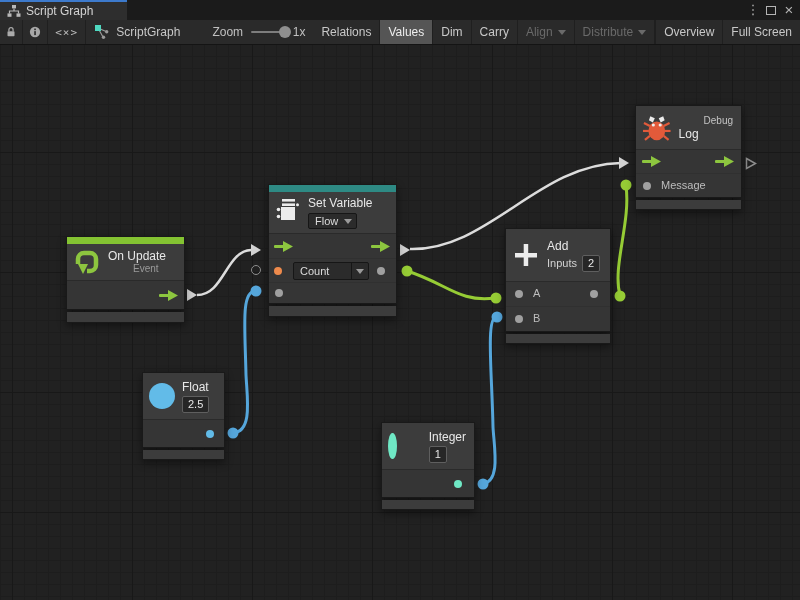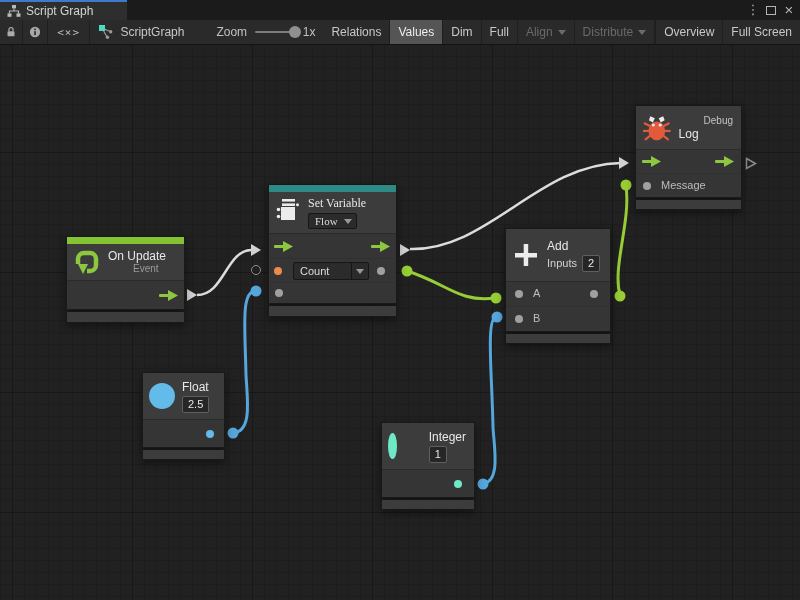--- a/index.html
+++ b/index.html
@@ -126,21 +126,21 @@
   <div class="tb-btn">
     <span>Relations</span>
   </div>
   <div class="tb-btn active">
     <span>Values</span>
   </div>
   <div class="tb-btn">
     <span>Dim</span>
   </div>
   <div class="tb-btn">
-    <span>Full</span>
+    <span>Carry</span>
   </div>
   <div class="tb-btn disabled">
     <span>Align</span>
     <span class="caret"></span>
   </div>
   <div class="tb-btn disabled">
     <span>Distribute</span>
     <span class="caret"></span>
   </div>
   <div class="tb-spacer"></div>
@@ -200,21 +200,21 @@
           <polygon points="9,0 19,5.5 9,11" fill="#8dc63f"></polygon>
         </svg>
       </div>
     </div>
     <div class="n-footer"></div>
   </div>
 
   <div class="node" style="left:268px; top:139px; width:129px;">
     <div class="node-main">
       <div class="colorbar" style="background:#2e8a84;"></div>
-      <div class="n-header" style="align-items:flex-start;font-family:Liberation Serif, serif;">
+      <div class="n-header" style="align-items:flex-start;">
         <svg width="26" height="26" viewBox="0 0 26 26" style="margin-top:1px;">
           <rect x="7" y="2" width="13" height="2.6" fill="#ececec"></rect>
           <rect x="7" y="6.4" width="13" height="2.6" fill="#ececec"></rect>
           <rect x="6" y="10" width="14" height="13" fill="#ececec"></rect>
           <circle cx="3.5" cy="12.5" r="1.8" fill="#ececec"></circle>
           <circle cx="3.5" cy="19.5" r="1.8" fill="#ececec"></circle>
           <circle cx="22.5" cy="7.7" r="1.5" fill="#ececec"></circle>
         </svg>
         <div>
           <div class="n-title">Set Variable</div>

